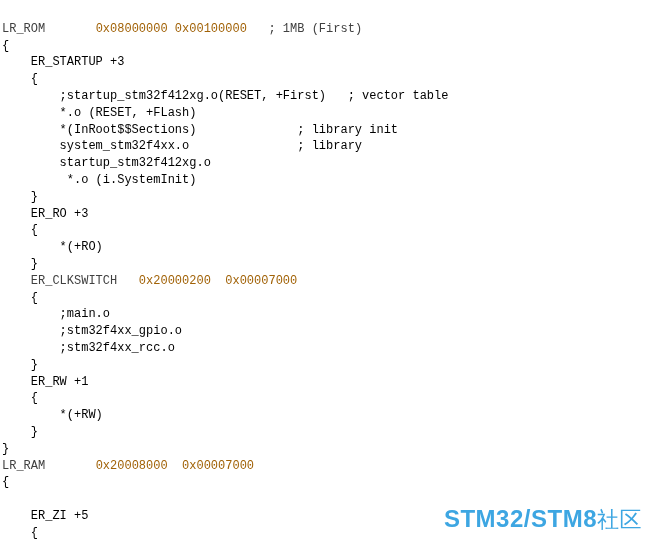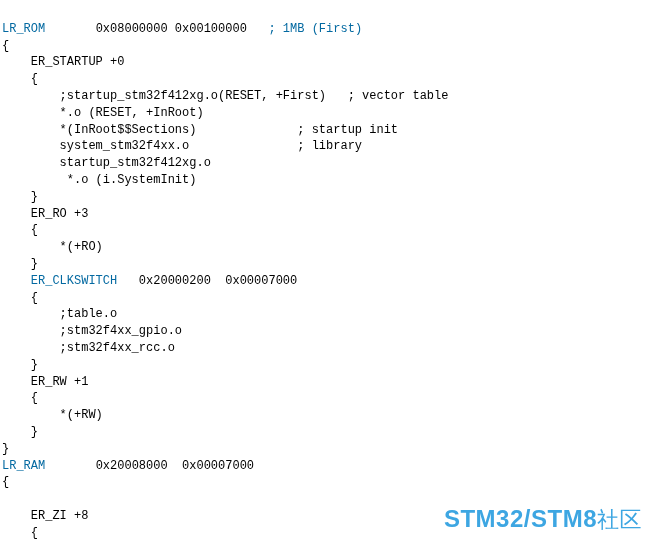--- a/index.html
+++ b/index.html
@@ -12,22 +12,22 @@
     color: #000000;
     width: 658px;
     height: 544px;
     position: relative;
     overflow: hidden;
   }
   .code {
     padding: 4px 2px;
     white-space: pre;
   }
-  .red { color: #000000; }
-  .blk { color: #0369a1; text-align: right; }
+  .red { color: #a16207; }
+  .blk { color: #404040; text-align: right; }
   .watermark {
     position: absolute;
     right: 16px;
     bottom: 8px;
     text-align: right;
     font-family: Arial, Helvetica, sans-serif;
     pointer-events: none;
   }
   .wm-line1 {
     color: #3da6e2;
@@ -48,48 +48,48 @@
     font-weight: 400;
     letter-spacing: 1px;
   }
 </style>
 </head>
 <body>
 
 <div class="code">
 <span><span class="blk">LR_ROM       </span><span class="red">0x08000000</span><span class="blk"> </span><span class="red">0x00100000</span><span class="blk">   ; 1MB (First)</span></span>
 <span>{</span>
-<span>    ER_STARTUP +0</span>
+<span>    ER_STARTUP +3</span>
 <span>    {</span>
 <span>        ;startup_stm32f412xg.o(RESET, +First)   ; vector table</span>
-<span>        *.o (RESET, +InRoot)</span>
-<span>        *(InRoot$$Sections)              ; startup init</span>
+<span>        *.o (RESET, +FLash)</span>
+<span>        *(InRoot$$Sections)              ; library init</span>
 <span>        system_stm32f4xx.o               ; library</span>
 <span>        startup_stm32f412xg.o</span>
 <span>         *.o (i.SystemInit)</span>
 <span>    }</span>
 <span>    ER_RO +3</span>
 <span>    {</span>
 <span>        *(+RO)</span>
 <span>    }</span>
 <span><span class="blk">    ER_CLKSWITCH   </span><span class="red">0x20000200</span><span class="blk">  </span><span class="red">0x00007000</span></span>
 <span>    {</span>
-<span>        ;table.o</span>
+<span>        ;main.o</span>
 <span>        ;stm32f4xx_gpio.o</span>
 <span>        ;stm32f4xx_rcc.o</span>
 <span>    }</span>
 <span>    ER_RW +1</span>
 <span>    {</span>
 <span>        *(+RW)</span>
 <span>    }</span>
 <span>}</span>
 <span><span class="blk">LR_RAM       </span><span class="red">0x20008000</span><span class="blk">  </span><span class="red">0x00007000</span></span>
 <span>{</span>
 <span></span>
-<span>    ER_ZI +8</span>
+<span>    ER_ZI +5</span>
 <span>    {</span>
 <span>        *(+ZI)</span>
 
 
 </div>
 
 <div class="watermark">
   <div class="wm-line1">
     <span class="light">STM32</span><span class="slash">/</span><span class="light">STM8</span><span class="cn">社区</span>
   </div>

